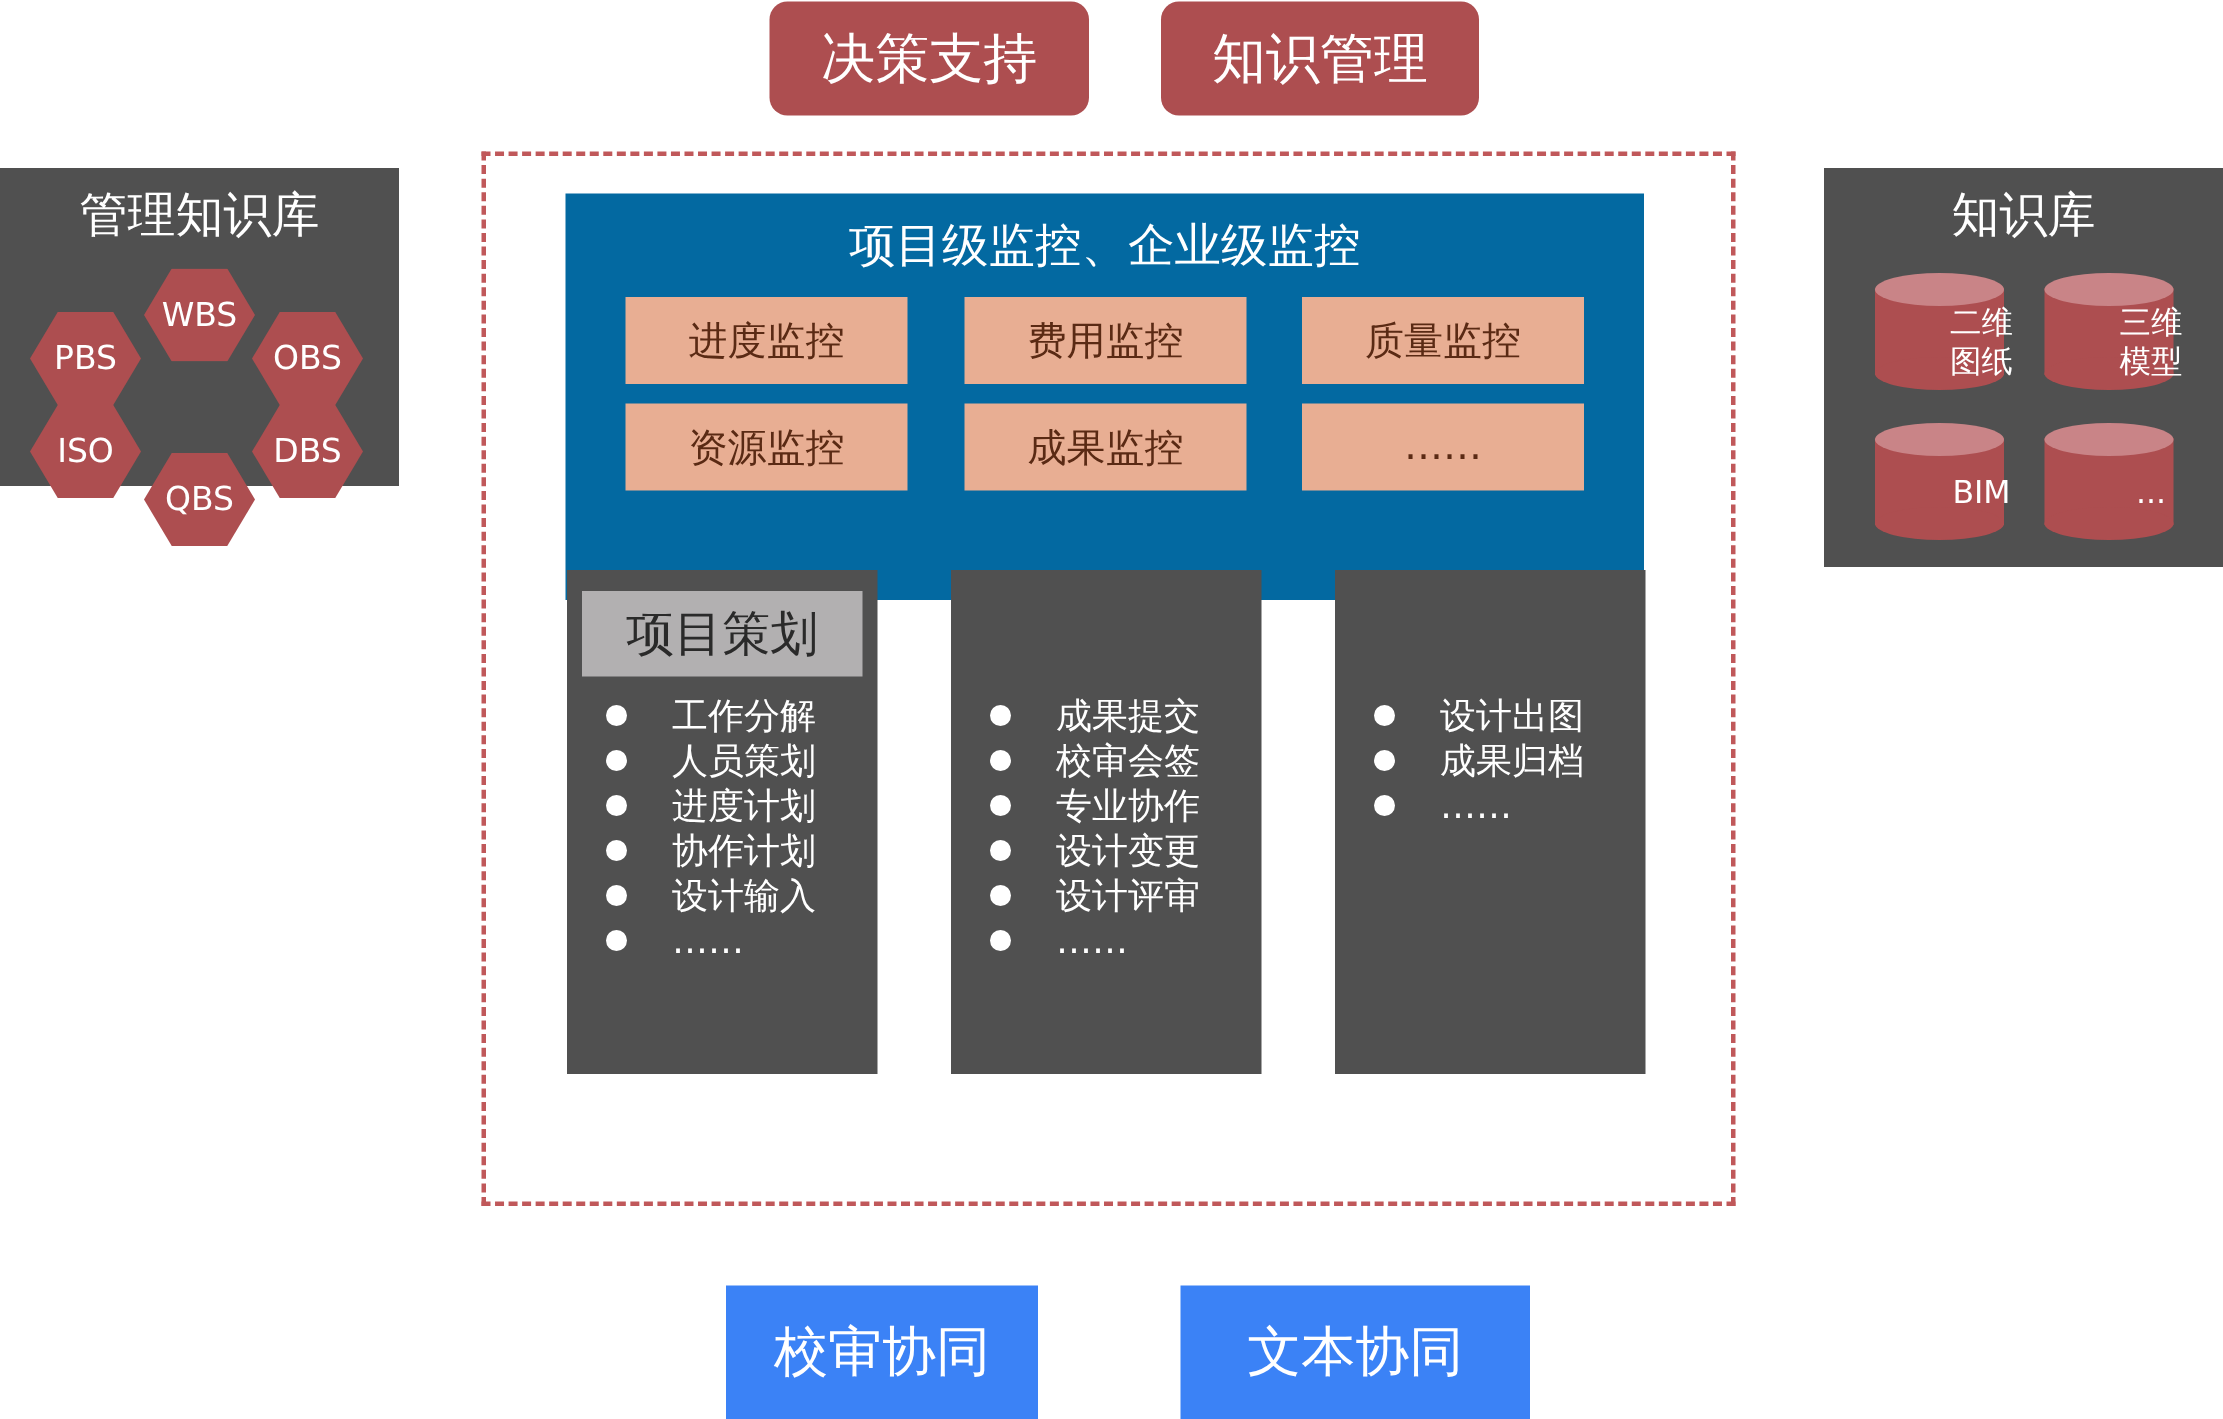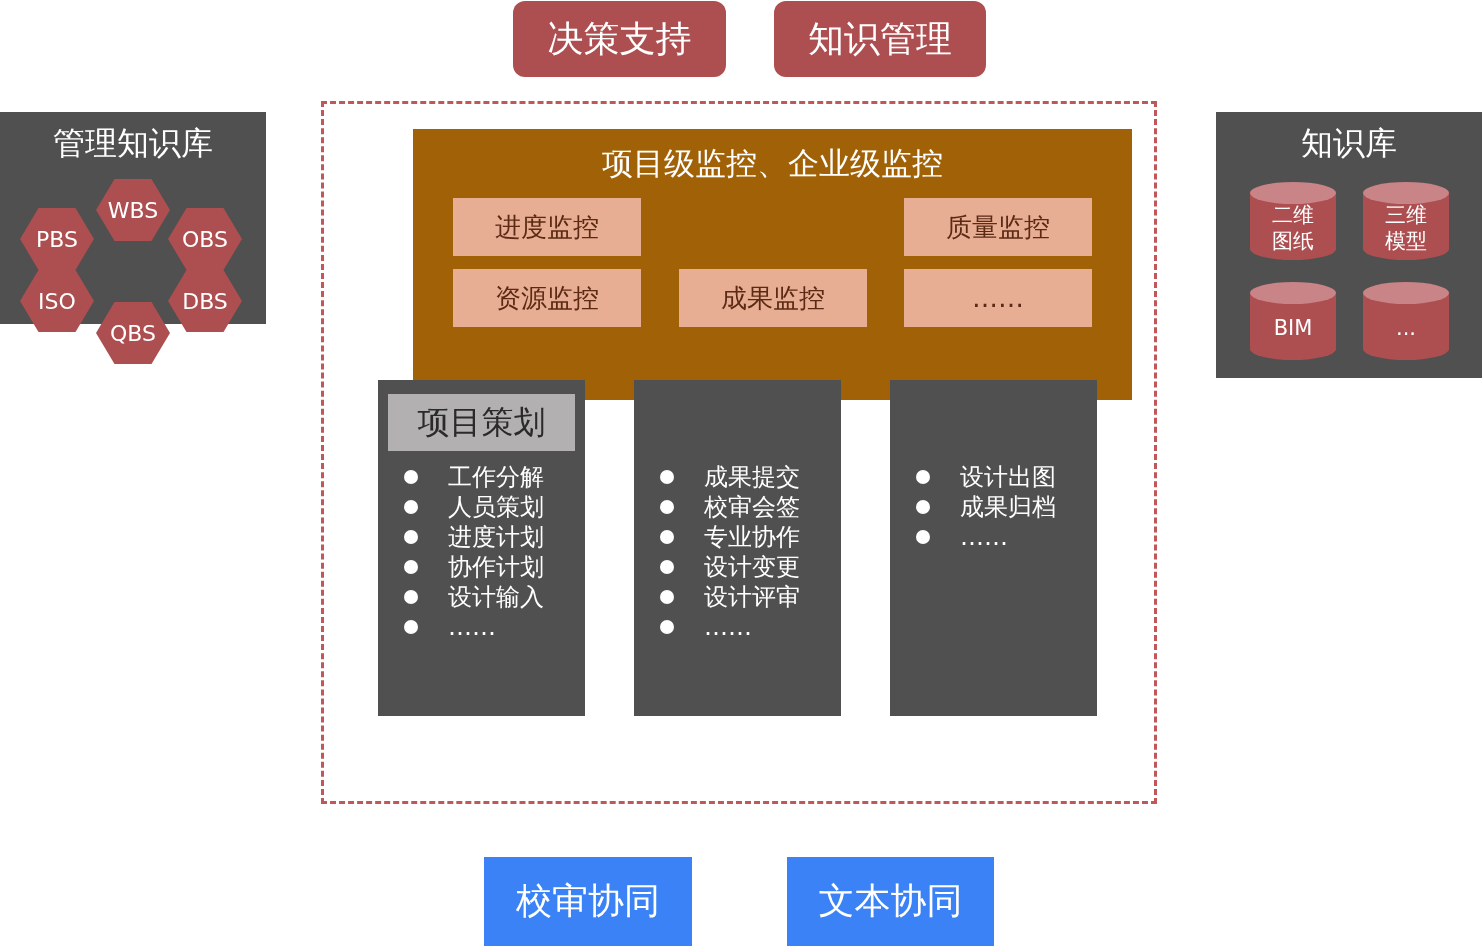--- a/index.html
+++ b/index.html
@@ -6,21 +6,21 @@
   body{width:1482px;height:946px;position:relative;overflow:hidden;font-family:"DejaVu Sans","Liberation Sans",sans-serif;}
   .abs{position:absolute;}
   .redbtn{background:#ad4e50;color:#fff;border-radius:12px;display:flex;align-items:center;justify-content:center;font-size:36px;margin-left:16px;}
   .darkpanel{background:#505050;}
   .paneltitle{color:#fff;font-size:32px;text-align:center;}
   .hex{position:absolute;width:74px;height:62px;background:#ad4e50;clip-path:polygon(25% 0,75% 0,100% 50%,75% 100%,25% 100%,0 50%);display:flex;align-items:center;justify-content:center;color:#fff;font-size:22px;}
   .cyl{position:absolute;width:86px;height:78px;}
   .cyl .body{position:absolute;left:0;top:10px;width:86px;height:58px;background:#ad4e50;}
   .cyl .bot{position:absolute;left:0;top:56px;width:86px;height:22px;border-radius:50%;background:#ad4e50;}
   .cyl .top{position:absolute;left:0;top:0;width:86px;height:22px;border-radius:50%;background:#c98487;}
-  .cyl .lbl{position:absolute;left:0;top:18px;width:86px;height:56px;display:flex;align-items:center;justify-content:center;text-align:center;color:#fff;font-size:21px;line-height:26px;}
+  .cyl .lbl{position:absolute;left:0;top:18px;width:86px;height:56px;display:flex;align-items:center;justify-content:center;text-align:center;color:#fff;font-size:21px;line-height:26px;padding-left:28px;}
   .monbox{position:absolute;width:188px;height:58px;background:#e8ae93;color:#5a2a14;font-size:26px;display:flex;align-items:center;justify-content:center;}
   .phase{position:absolute;width:207px;height:336px;background:#505050;}
   .phase .ph-title{position:absolute;left:10px;top:14px;width:187px;height:57px;background:#b2b0b1;color:#2a2a2a;font-size:32px;display:flex;align-items:center;justify-content:center;}
   .phase ul{list-style:none;margin:0;padding:0;position:absolute;left:22px;top:82px;}
   .phase li{height:30px;display:flex;align-items:center;color:#fff;font-size:24px;}
   .phase li .dot{width:14px;height:14px;border-radius:50%;background:#fff;margin-right:30px;margin-left:4px;}
   .botbox{position:absolute;background:#3b82f6;color:#fff;font-size:36px;display:flex;align-items:center;justify-content:center;}
   svg{position:absolute;overflow:visible;}
 </style>
 </head>
@@ -81,23 +81,24 @@
       <div class="lbl">BIM</div>
     </div>
   <div class="cyl" style="left:147px;top:170px;">
       <div class="body"></div>
       <div class="bot"></div>
       <div class="top"></div>
       <div class="lbl">...</div>
     </div>
 </div>
 
-<div class="abs" style="left:377px;top:129px;width:719px;height:271px;background:#a16207;margin-left:36px;">
+<div class="abs" style="left:377px;top:129px;width:719px;height:271px;background:#0369a1;">
   <div class="abs" style="left:0;top:14px;width:719px;text-align:center;color:#fff;font-size:31px;">项目级监控、企业级监控</div>
   <div class="monbox" style="left:40px;top:69px;">进度监控</div>
+  <div class="monbox" style="left:266px;top:69px;">费用监控</div>
   <div class="monbox" style="left:40px;top:140px;">资源监控</div>
   <div class="monbox" style="left:491px;top:69px;">质量监控</div>
   <div class="monbox" style="left:266px;top:140px;">成果监控</div>
   <div class="monbox" style="left:491px;top:140px;">……</div>
 </div>
 
 <div class="phase" style="left:378px;top:380px;">
   <div class="ph-title">项目策划</div>
   <ul>
     <li>
@@ -211,13 +212,13 @@
 
     <path d="M455,370 L481,340 L507,370 L498,370 L498,386 L481,368 L464,386 L464,370 Z"></path>
     <path d="M711,370 L737,340 L763,370 L754,370 L754,386 L737,368 L720,386 L720,370 Z"></path>
     <path d="M966,370 L992,340 L1018,370 L1009,370 L1009,386 L992,368 L975,386 L975,370 Z"></path>
     <path d="M560,840 L587,805 L614,840 L601,840 L601,852 L587,834 L573,852 L573,840 Z"></path>
     <path d="M856,838 L883,802 L910,838 L897,838 L897,850 L883,832 L869,850 L869,838 Z"></path>
   </g>
 </svg>
 
 <div class="botbox" style="left:484px;top:857px;width:208px;height:89px;">校审协同</div>
-<div class="botbox" style="left:787px;top:857px;width:207px;height:89px;">文本协同</div>
+<div class="botbox" style="left:787px;top:857px;width:233px;height:89px;">文本协同</div>
 
 </body></html>

